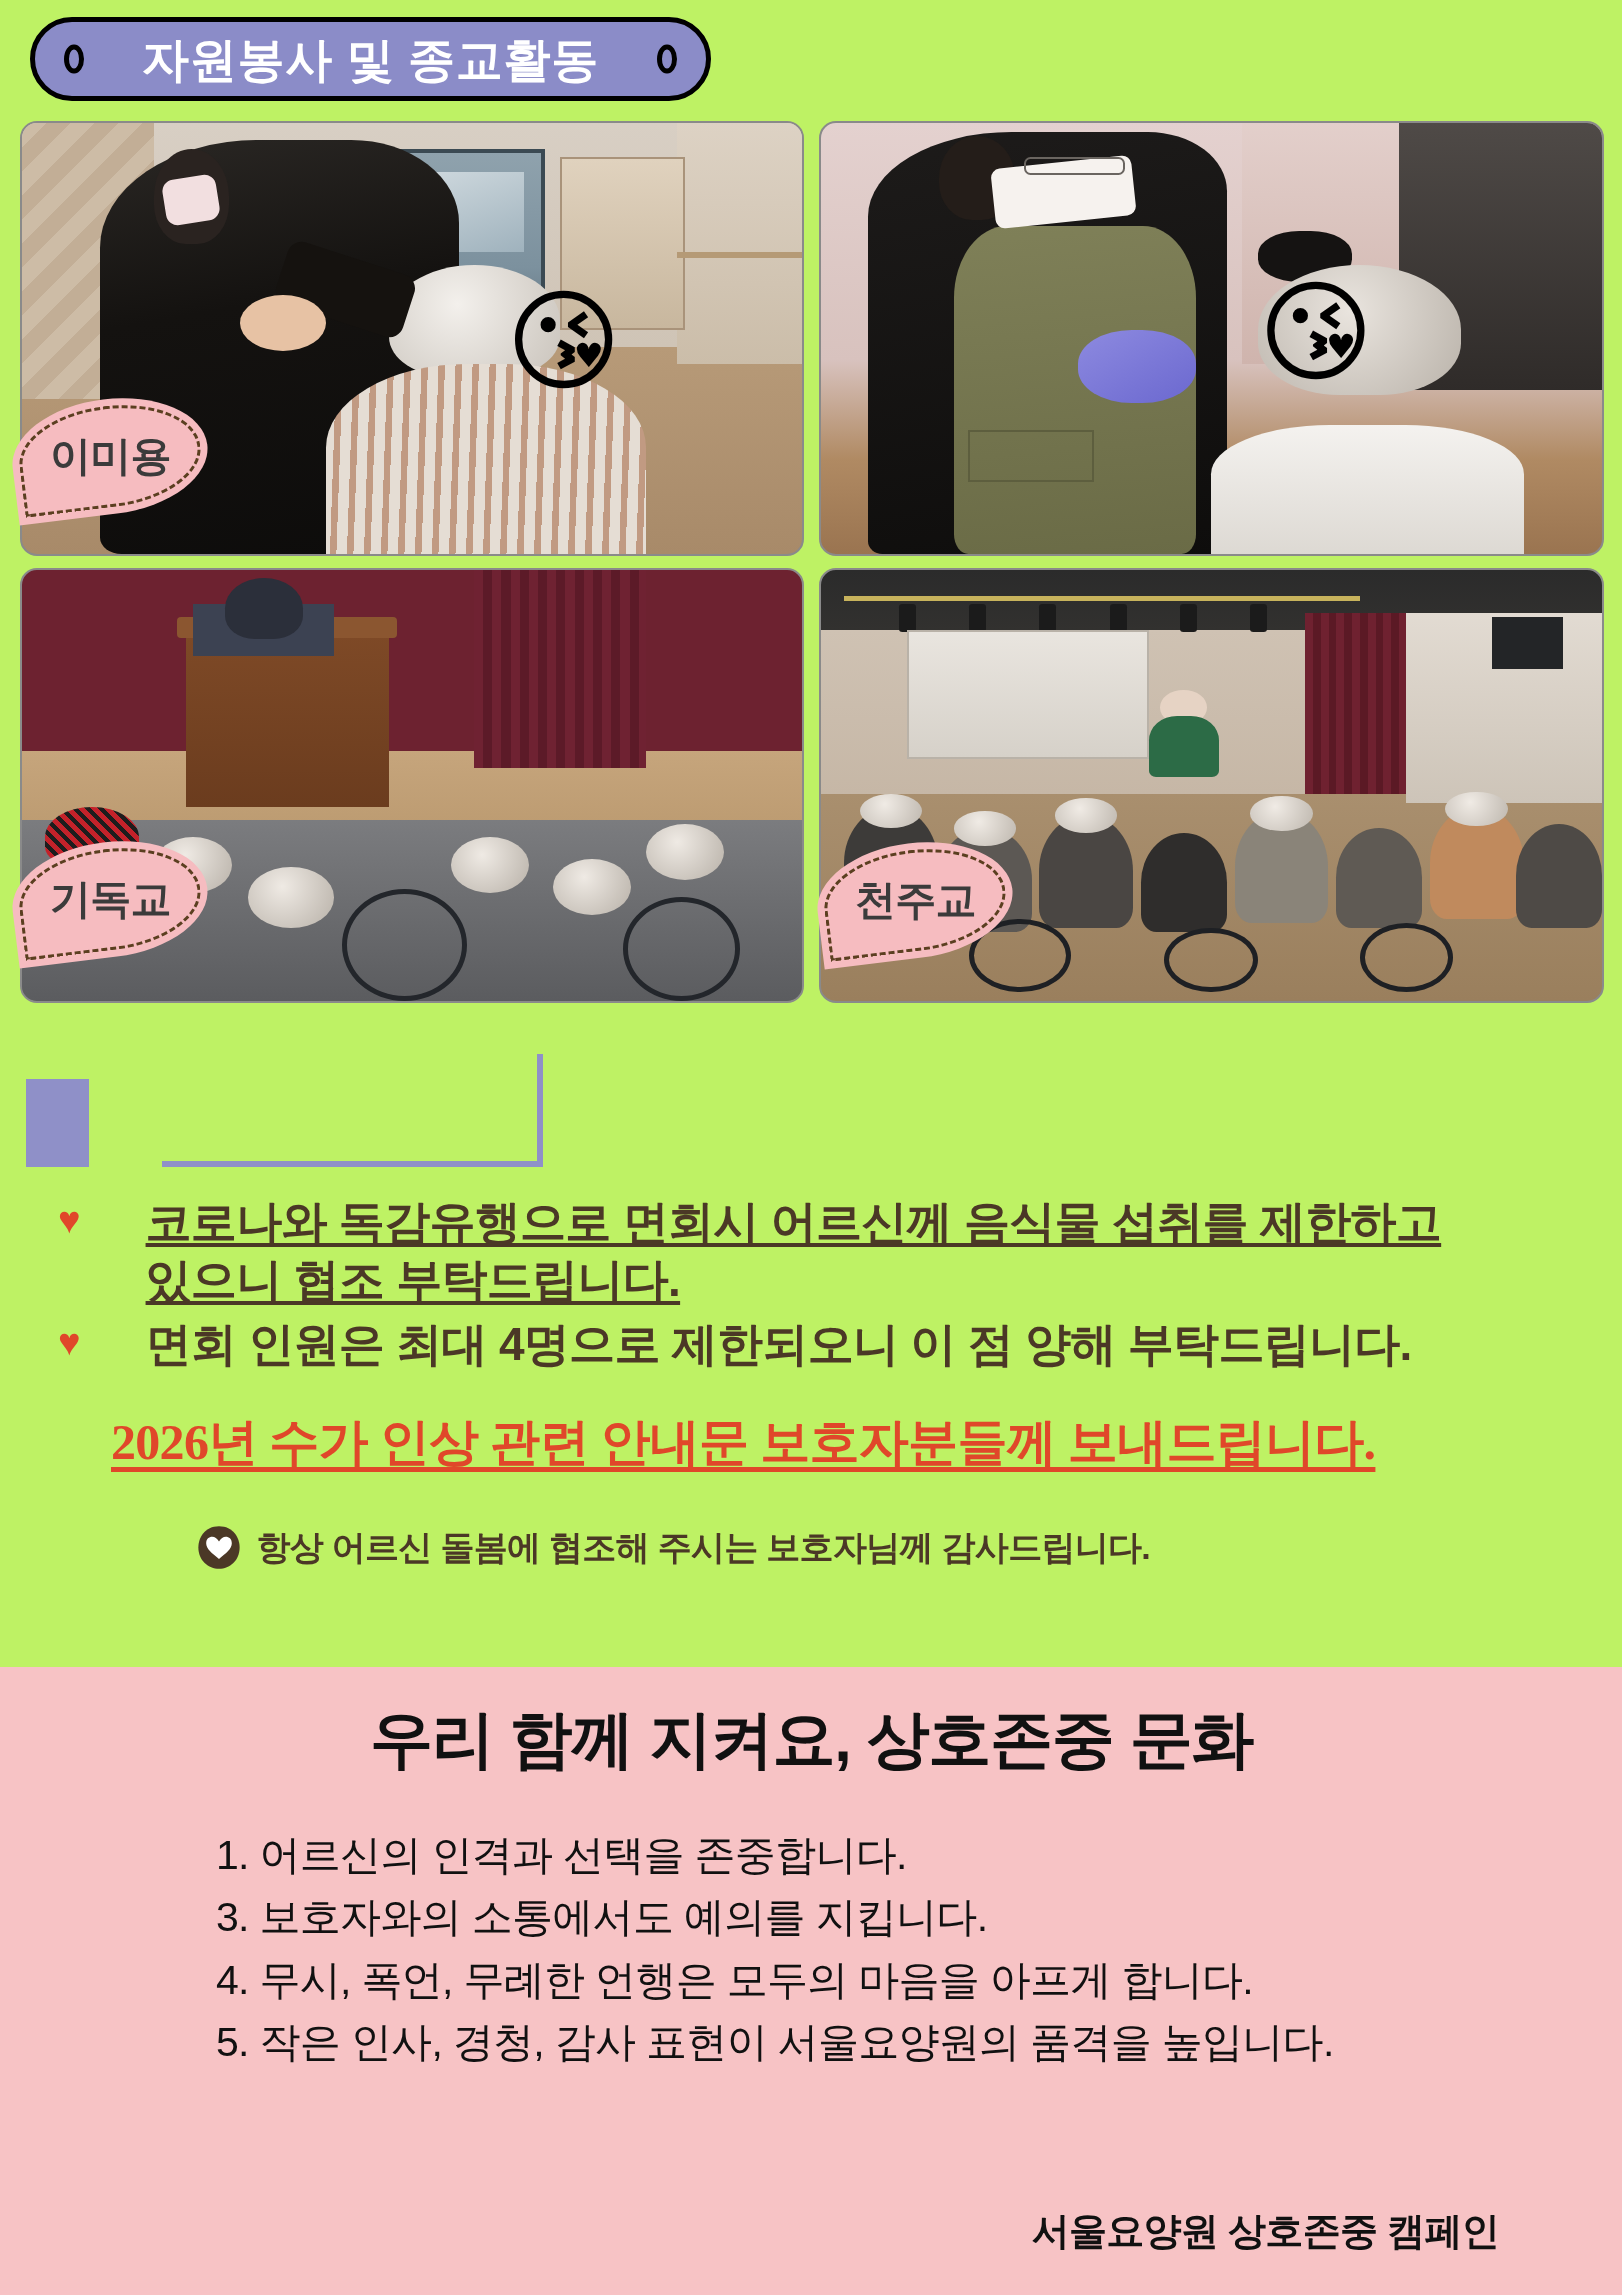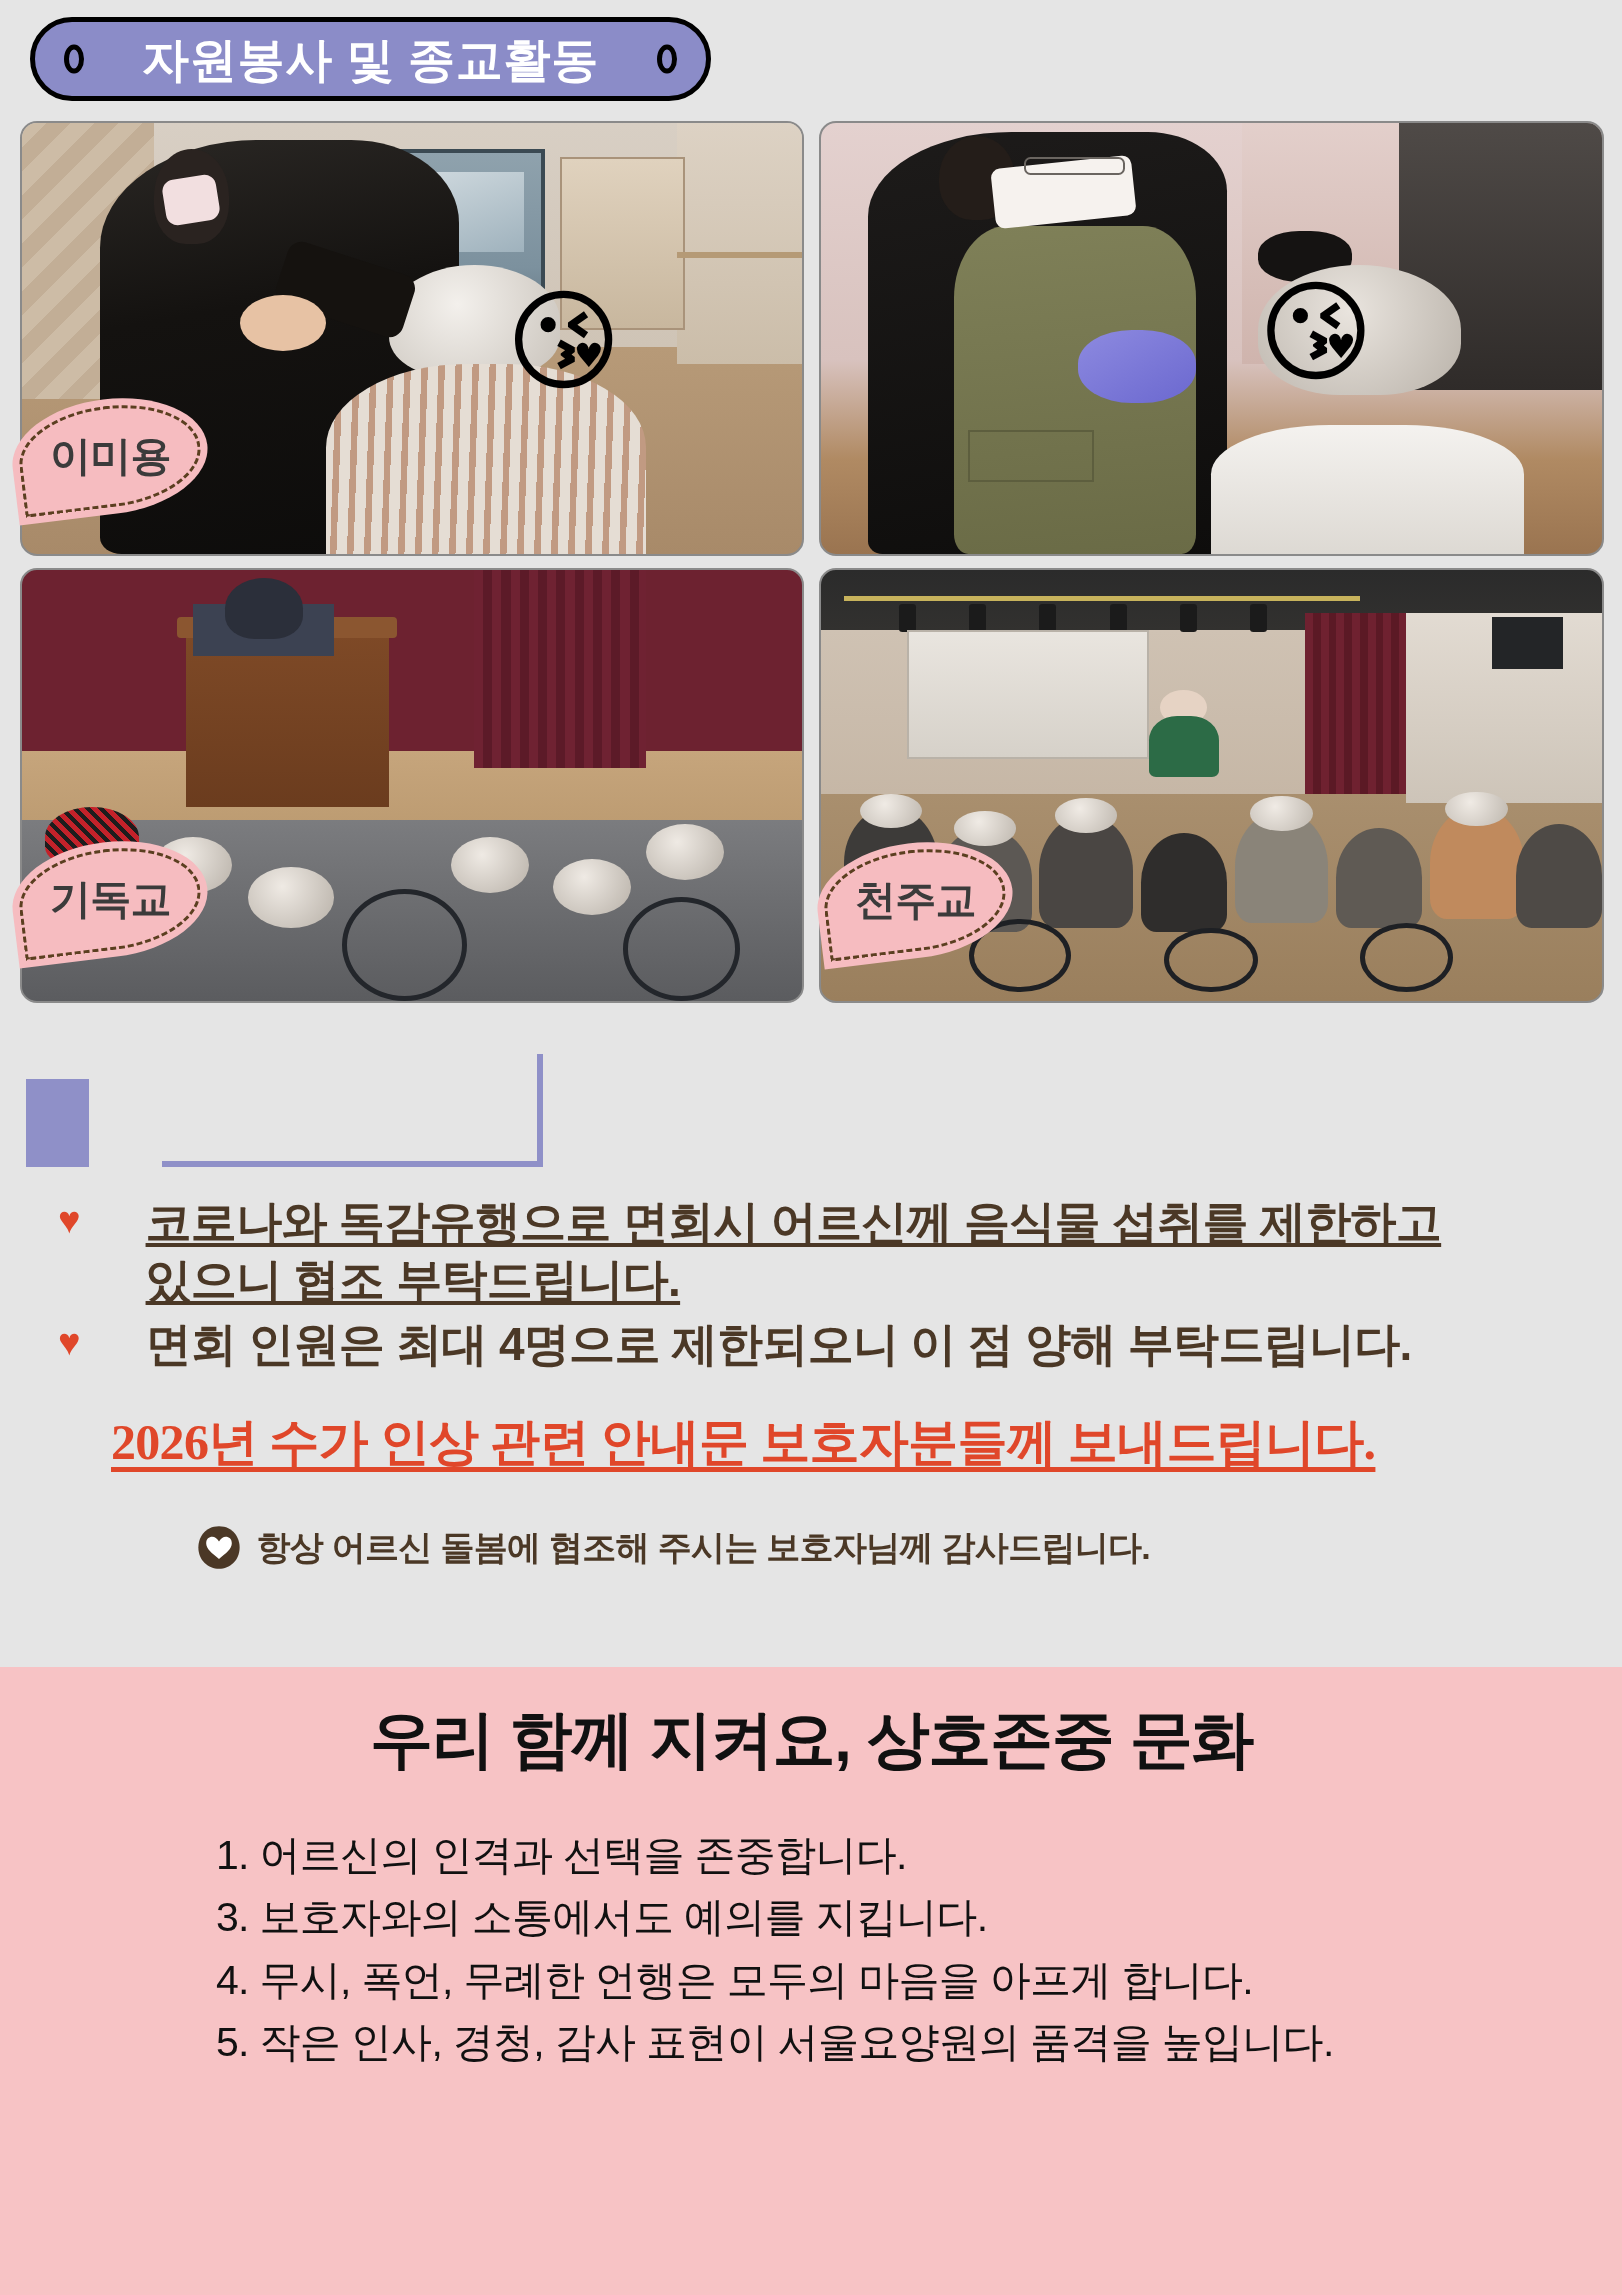--- a/index.html
+++ b/index.html
@@ -8,21 +8,21 @@
     width: 1623px;
     height: 2295px;
     background: #ffffff;
     font-family: "Liberation Sans", "DejaVu Sans", sans-serif;
     overflow: hidden;
   }
   .page {
     position: relative;
     width: 1623px;
     height: 2295px;
-    background: #e5e5e5;
+    background: #bef264;
   }
 
   
   .banner-wrap {
     position: absolute;
     left: 30px;
     top: 17px;
     width: 681px;
     height: 84px;
   }
@@ -649,16 +649,17 @@
   </div>
 
   <div class="campaign">
     <div class="campaign-title">우리 함께 지켜요, 상호존중 문화</div>
     <div class="campaign-list">
       <div class="campaign-item">1. 어르신의 인격과 선택을 존중합니다.</div>
       <div class="campaign-item">3. 보호자와의 소통에서도 예의를 지킵니다.</div>
       <div class="campaign-item">4. 무시, 폭언, 무례한 언행은 모두의 마음을 아프게 합니다.</div>
       <div class="campaign-item">5. 작은 인사, 경청, 감사 표현이 서울요양원의 품격을 높입니다.</div>
     </div>
+    <div class="campaign-sign">서울요양원 상호존중 캠페인</div>
   </div>
 
 </div>
 
 
 </body></html>

